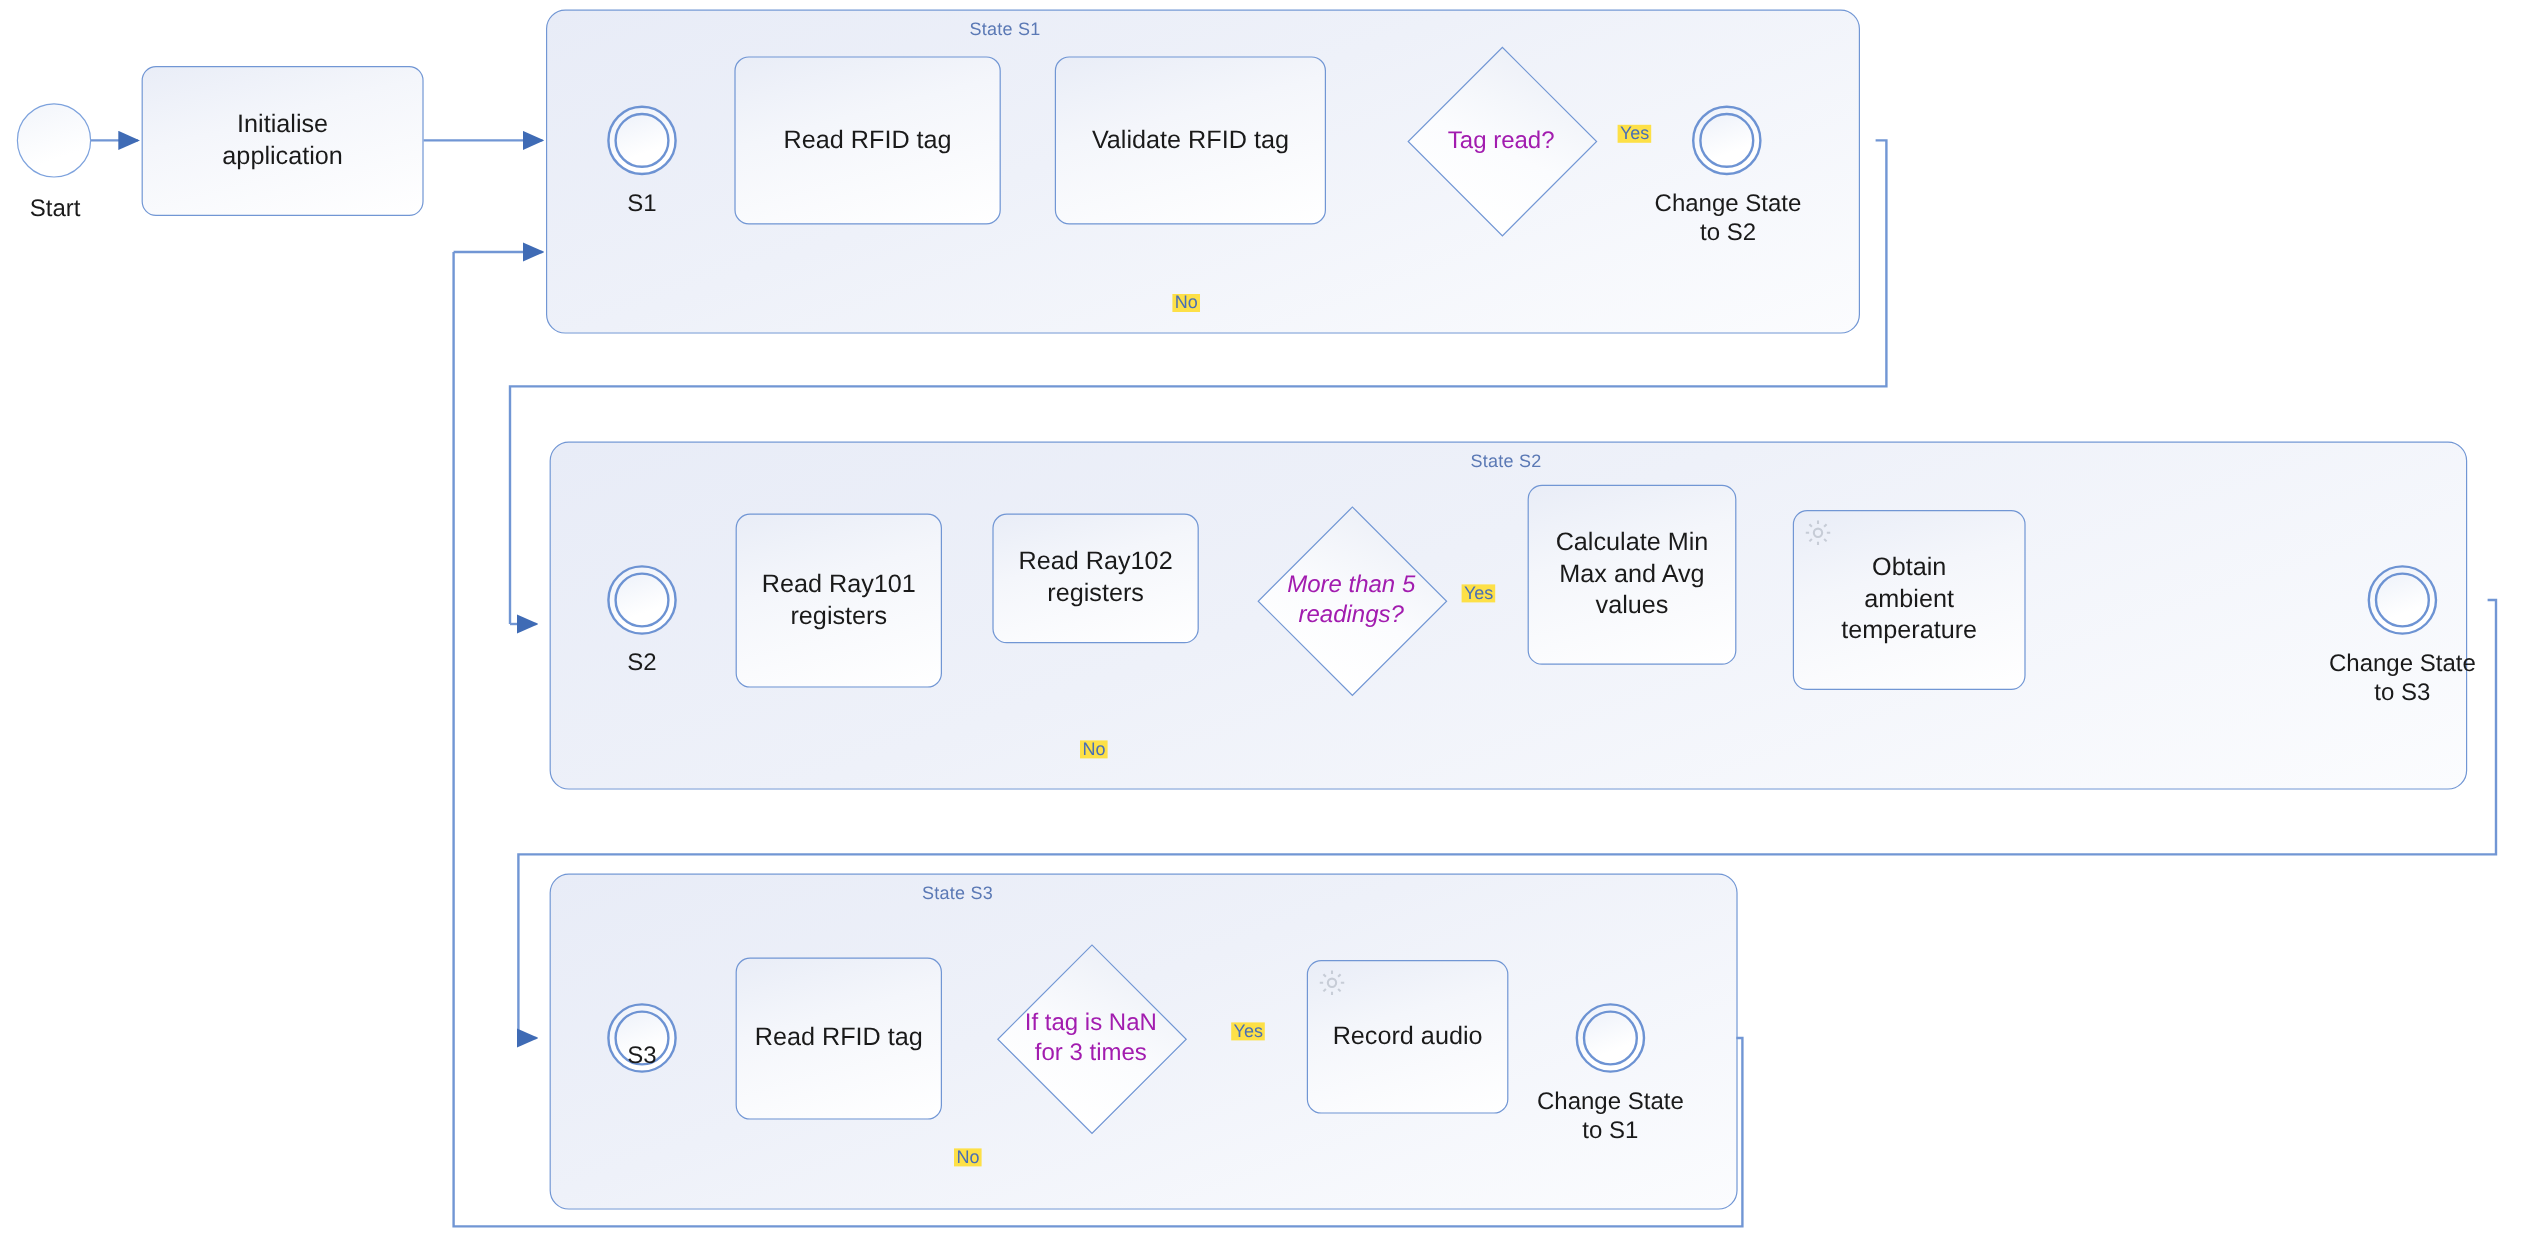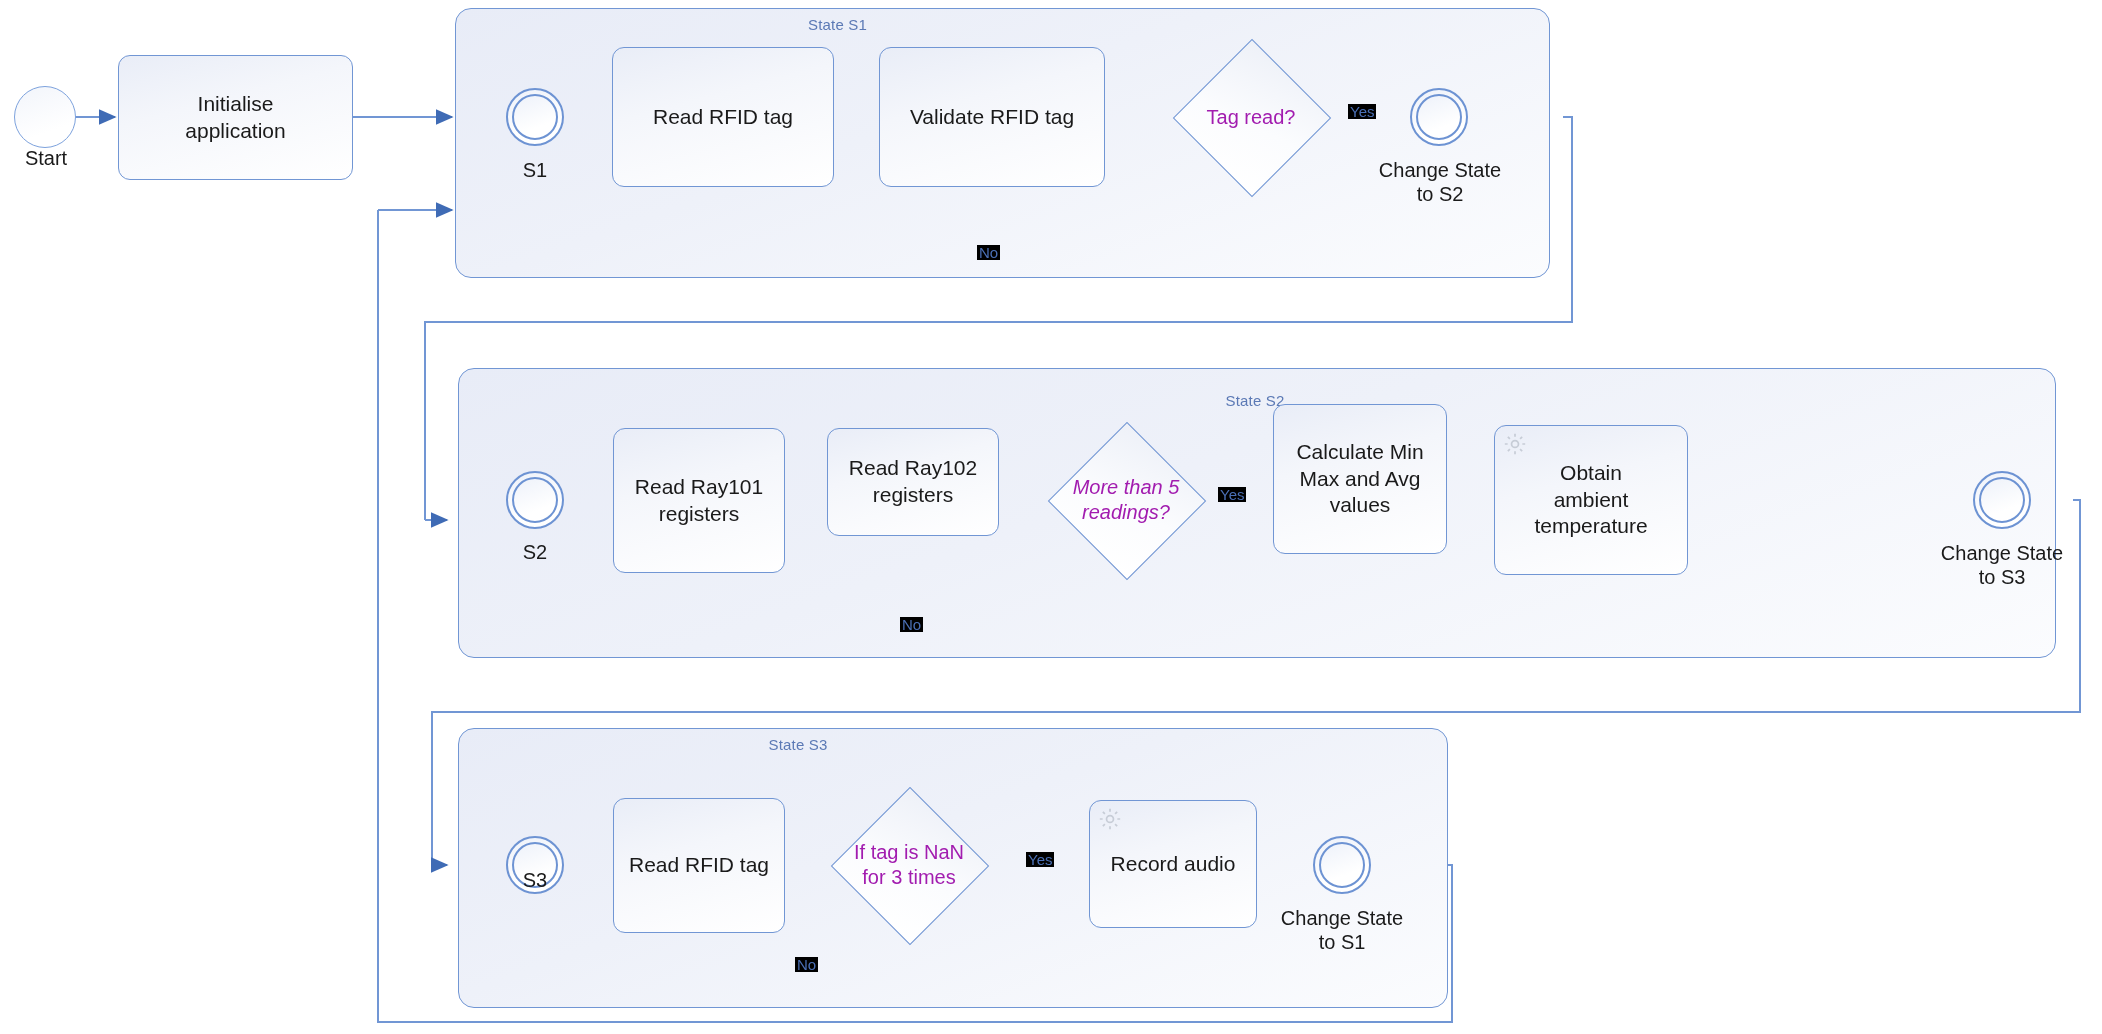--- a/index.html
+++ b/index.html
@@ -15,21 +15,21 @@
     border:1.6px solid #7196d4;
     border-radius:16px;
     background:linear-gradient(160deg,#e8ecf7 0%, #eef1f9 42%, #fbfcfe 100%);
   }
   .state-title{
     position:absolute;top:7px;right:0;left:0;text-align:center;
     font-size:15px;color:#5b79b5;letter-spacing:.2px;
   }
   
   .state-title.t1{text-align:center;padding-right:330px;}
-  .state-title.t2{padding-right:4px;margin-top:16px;}
+  .state-title.t2{padding-right:4px;}
   .state-title.t3{text-align:center;padding-right:310px;}
 
   
   .task{
     border:1.5px solid #7196d4;border-radius:12px;
     background:linear-gradient(165deg,#e9edf7 0%, #f4f6fb 38%, #ffffff 100%);
     display:flex;align-items:center;justify-content:center;text-align:center;
     font-size:21px;line-height:1.28;color:#1a1a1a;padding:4px 8px;
   }
   .task .label{display:block;}
@@ -68,21 +68,21 @@
     position:absolute;left:-26px;right:-26px;top:0;bottom:0;
     display:flex;align-items:center;justify-content:center;text-align:center;
     font-size:20px;line-height:1.25;color:#a21caf;white-space:pre-line;
   }
 
   
   .flabel{
     position:absolute;font-size:15px;color:#4a6fb5;background:#ffffff;
     padding:0 2px;line-height:1;
   }
-  .flabel.onstate{background:#000000;}
+  .flabel.onstate{background:#fde047;}
 </style>
 </head>
 <body>
 
 <div id="canvas">
 
   <svg id="wires" viewBox="0 0 2102 1034" xmlns="http://www.w3.org/2000/svg">
     <defs>
       <marker id="ah" markerWidth="9" markerHeight="8" refX="8.2" refY="4" orient="auto" markerUnits="strokeWidth">
         <path d="M0,0 L9,4 L0,8 z" fill="#3f6bb5"></path>
@@ -135,21 +135,21 @@
       <line x1="1257" y1="865" x2="1305" y2="865" marker-end="url(#ah)"></line>
 
       <path d="M909,940 L909,965 L700,965 L700,930" marker-end="url(#ah)"></path>
 
       <path d="M1415,865 L1452,865 L1452,1022 L378,1022 L378,210"></path>
       <line x1="378" y1="210" x2="452" y2="210" marker-end="url(#ah)"></line>
     </g>
   </svg>
 
   <div class="node ev-start" style="left:14px;top:86px;width:62px;height:62px;"></div>
-  <div class="ev-label" style="left: 0px; top: 146px; width: 92px; white-space: pre-line;">Start</div>
+  <div class="ev-label" style="left: 0px; top: 162px; width: 92px; white-space: pre-line;">Start</div>
 
   <div class="node task" style="left:118px;top:55px;width:235px;height:125px;">
     <span class="label" style="white-space: pre-line;">Initialise
 application</span>
   </div>
 
   <div class="node state-box" style="left:455px;top:8px;width:1095px;height:270px;">
     <div class="state-title t1">State S1</div>
   </div>
 

